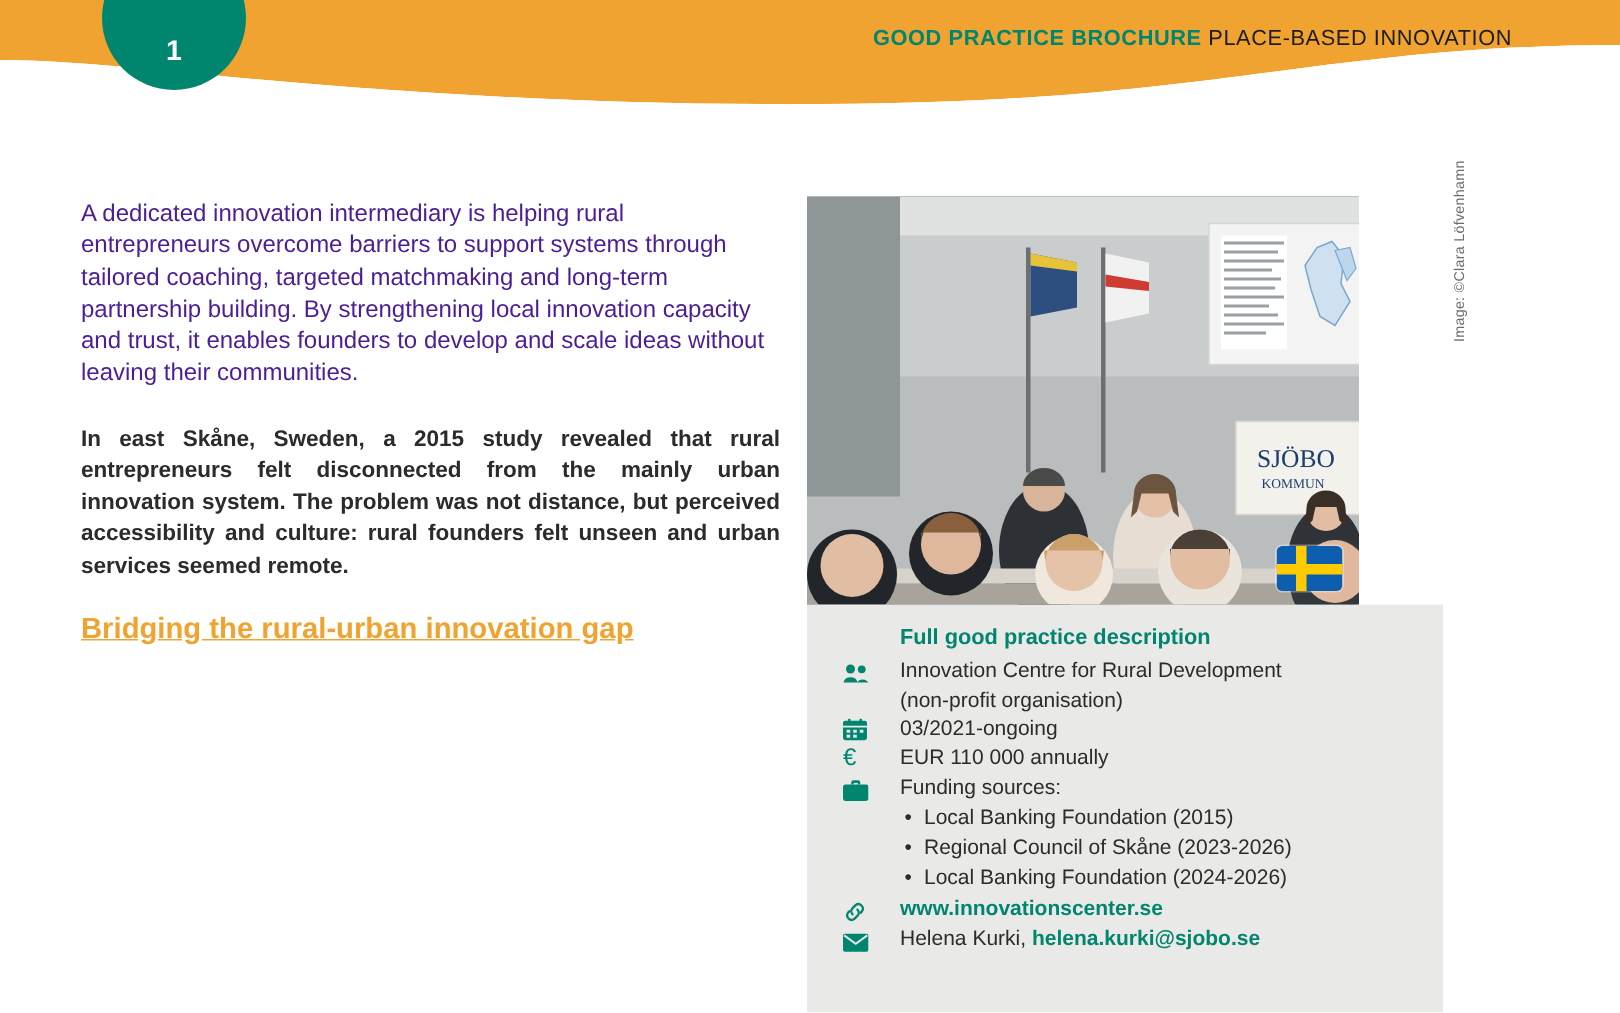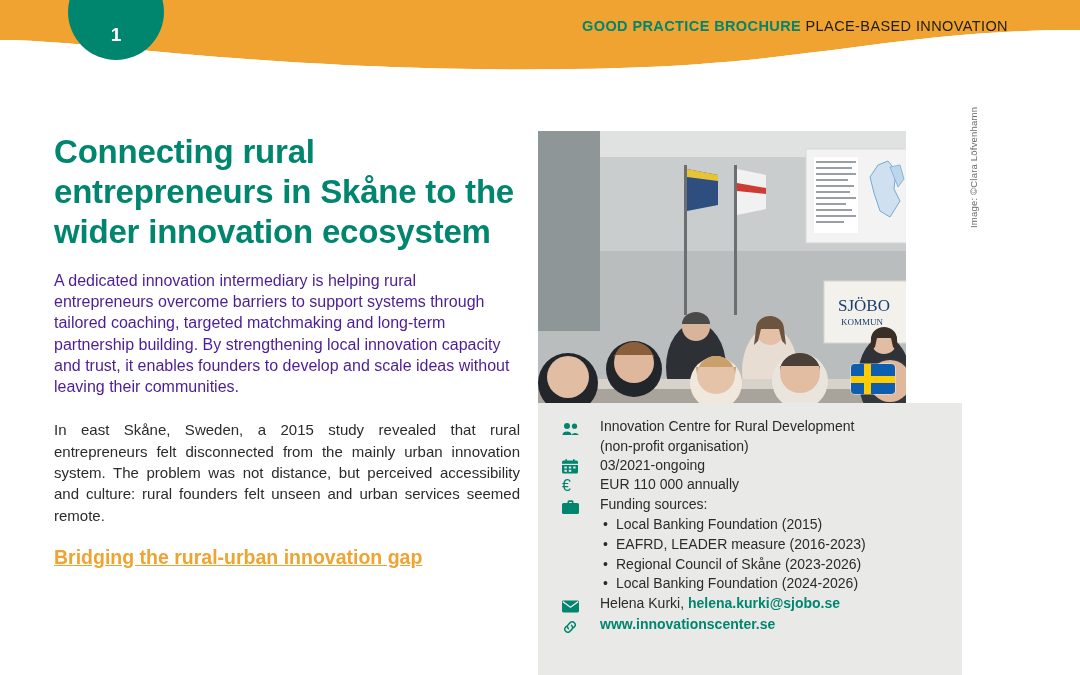--- a/index.html
+++ b/index.html
@@ -84,20 +84,21 @@
     font-size: 16px;
     line-height: 1.33;
     margin: 0 0 22px 0;
   }
   .body-text {
     color: #2b2b2b;
     font-size: 15px;
     line-height: 1.42;
     text-align: justify;
     margin: 0 0 20px 0;
+    font-weight: bold;
   }
   .subhead {
     color: #f0a330;
     font-size: 19.5px;
     font-weight: bold;
     margin: 0;
     text-decoration: underline;
   }
 
   
@@ -219,21 +220,20 @@
   <div class="page-badge">
     <span>1</span>
   </div>
   <div class="header-label">
     <span class="hl-green">GOOD PRACTICE BROCHURE</span>
     <span class="hl-dark">PLACE-BASED INNOVATION</span>
   </div>
 </div>
 
 <div class="left-col">
-  <h1 class="headline">Connecting rural entrepreneurs in Skåne to the wider innovation ecosystem</h1>
   <p class="standfirst">A dedicated innovation intermediary is helping rural entrepreneurs overcome barriers to support systems through tailored coaching, targeted matchmaking and long-term partnership building. By strengthening local innovation capacity and trust, it enables founders to develop and scale ideas without leaving their communities.</p>
   <p class="body-text">In east Skåne, Sweden, a 2015 study revealed that rural entrepreneurs felt disconnected from the mainly urban innovation system. The problem was not distance, but perceived accessibility and culture: rural founders felt unseen and urban services seemed remote.</p>
   <h2 class="subhead">Bridging the rural-urban innovation gap</h2>
 </div>
 
 <div class="right-col">
 
   <div class="photo">
     <svg width="424" height="272" viewBox="0 0 424 272">
 
@@ -322,20 +322,21 @@
     <div class="flag">
       <svg width="44" height="30" viewBox="0 0 44 30">
         <rect width="44" height="30" fill="#0d5eaf"></rect>
         <rect x="13" y="0" width="7" height="30" fill="#fecc00"></rect>
         <rect x="0" y="12" width="44" height="7" fill="#fecc00"></rect>
       </svg>
     </div>
   </div>
 
   <div class="info-panel">
+    <div class="info-title">Full good practice description</div>
 
     <div class="info-row">
       <div class="info-icon">
         <svg width="17" height="14" viewBox="0 0 17 14" fill="#00856f">
           <circle cx="5" cy="4" r="3"></circle>
           <circle cx="12.5" cy="4.2" r="2.6"></circle>
           <path d="M0.3,13 a4.8,4.3 0 0,1 9.4,0 z"></path>
           <path d="M9.4,13 a4.2,3.8 0 0,1 7.4,0 z"></path>
         </svg>
       </div>
@@ -370,43 +371,42 @@
         <svg width="17" height="14" viewBox="0 0 17 14" fill="#00856f">
           <rect x="0" y="3" width="17" height="11" rx="1.6"></rect>
           <path d="M5.5,3 v-1.3 a1.5,1.5 0 0,1 1.5,-1.5 h3 a1.5,1.5 0 0,1 1.5,1.5 v1.3 h-1.6 v-1 h-2.8 v1 z"></path>
         </svg>
       </div>
       <div class="info-text">Funding sources:</div>
     </div>
 
     <ul class="bullets" style="margin-left:46px;">
       <li>Local Banking Foundation (2015)</li>
-      <li>EAFRD, LEADER measure (2016-2023)</li>
       <li>Regional Council of Skåne (2023-2026)</li>
       <li>Local Banking Foundation (2024-2026)</li>
     </ul>
+
+    <div class="info-row" style="margin-top:2px;">
+      <div class="info-icon">
+        <svg width="16" height="14" viewBox="0 0 16 14" fill="none" stroke="#00856f" stroke-width="1.5" stroke-linecap="round">
+          <path d="M6.4,8.6 a3,3 0 0,1 0,-4.2 l2,-2 a3,3 0 0,1 4.2,4.2 l-1,1"></path>
+          <path d="M9.6,5.4 a3,3 0 0,1 0,4.2 l-2,2 a3,3 0 0,1 -4.2,-4.2 l1,-1"></path>
+        </svg>
+      </div>
+      <div class="link-text">www.innovationscenter.se</div>
+    </div>
 
     <div class="info-row">
       <div class="info-icon">
         <svg width="17" height="13" viewBox="0 0 17 13" fill="#00856f">
           <rect x="0" y="0.5" width="17" height="12" rx="1.4"></rect>
           <path d="M0.8,1.6 L8.5,7.2 L16.2,1.6" fill="none" stroke="#e9e9e7" stroke-width="1.3"></path>
         </svg>
       </div>
       <div class="contact-line">
         <span>Helena Kurki,</span>
         <b class="nowrap">helena.kurki@sjobo.se</b>
       </div>
     </div>
-
-    <div class="info-row" style="margin-top:2px;">
-      <div class="info-icon">
-        <svg width="16" height="14" viewBox="0 0 16 14" fill="none" stroke="#00856f" stroke-width="1.5" stroke-linecap="round">
-          <path d="M6.4,8.6 a3,3 0 0,1 0,-4.2 l2,-2 a3,3 0 0,1 4.2,4.2 l-1,1"></path>
-          <path d="M9.6,5.4 a3,3 0 0,1 0,4.2 l-2,2 a3,3 0 0,1 -4.2,-4.2 l1,-1"></path>
-        </svg>
-      </div>
-      <div class="link-text">www.innovationscenter.se</div>
-    </div>
   </div>
 </div>
 
 <div class="credit">Image: ©Clara Löfvenhamn</div>
 
 </body></html>

